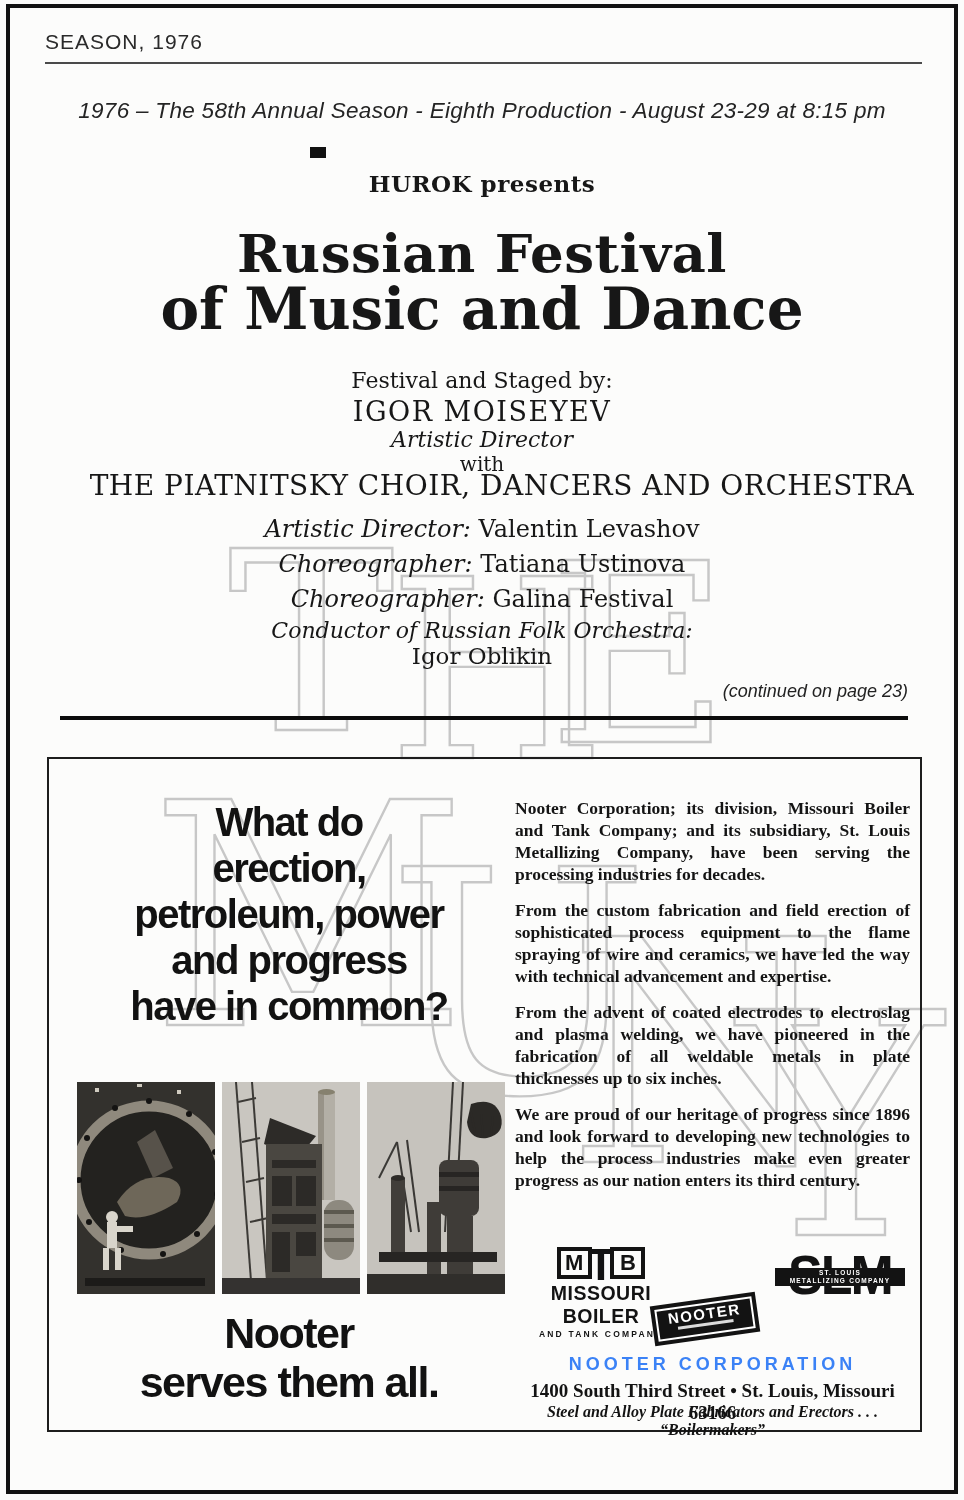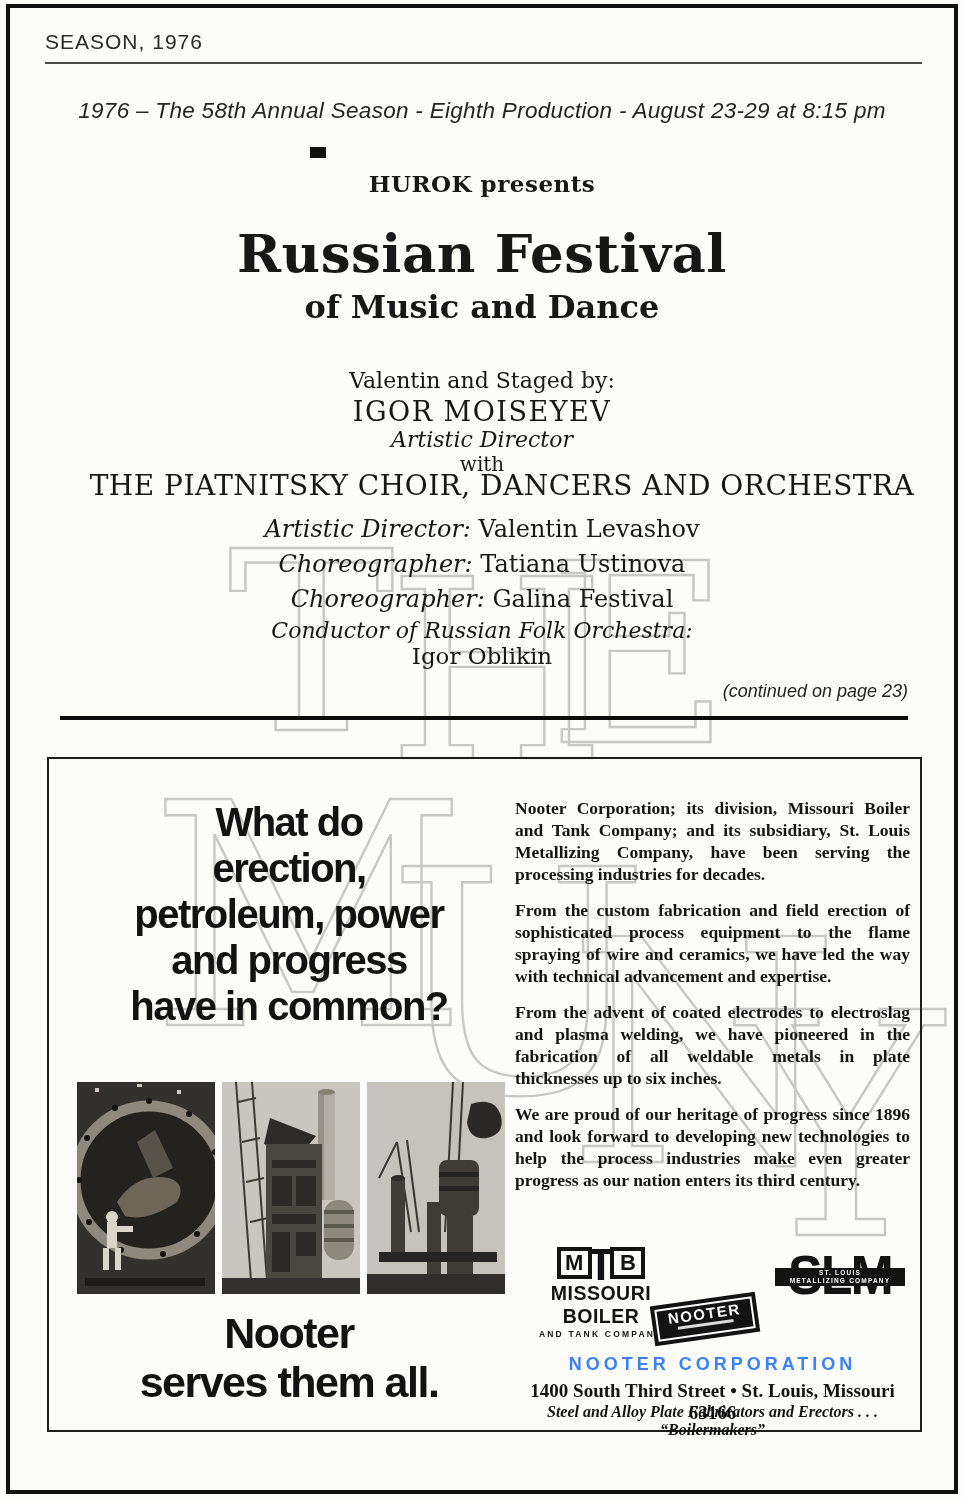--- a/index.html
+++ b/index.html
@@ -14,21 +14,21 @@
 
   
   .season-hdr{left:45px;top:30px;font-family:"Liberation Sans",sans-serif;font-size:21px;letter-spacing:1px;color:#2a2a2a;}
   .hdr-rule{left:45px;right:42px;top:62px;height:2px;background:#4a4a4a;}
   .season-sub{top:98px;font-family:"Liberation Sans",sans-serif;font-style:italic;font-size:22.5px;color:#242424;letter-spacing:.3px;}
   .print-mark{left:310px;top:147px;width:16px;height:11px;background:#111;}
 
   
   .presenter{top:170px;font-size:23px;font-weight:bold;letter-spacing:.5px;}
   .title1{top:222px;font-size:53px;font-weight:bold;letter-spacing:.5px;}
-  .title2{top:288px;font-size:32px;font-weight:bold;}
+  .title2{top:275px;font-size:58px;font-weight:bold;}
   .produced{top:368px;font-size:22px;}
   .producer{top:396px;font-size:27px;letter-spacing:1.5px;}
   .producer-role{top:427px;font-size:22px;font-style:italic;}
   .with-line{top:452px;font-size:20px;}
   .company{top:469px;font-size:28px;letter-spacing:.5px;margin-left:40px;}
   .credit{font-size:24px;}
   .credit .role{font-style:italic;}
   .c1{top:515px;} .c2{top:550px;} .c3{top:585px;}
   .conductor-label{top:618px;font-size:22px;font-style:italic;}
   .conductor-name{top:643px;font-size:23px;}
@@ -108,21 +108,21 @@
     <div class="abs season-hdr">SEASON, 1976</div>
     <div class="abs hdr-rule"></div>
     <div class="abs center season-sub">1976 – The 58th Annual Season - Eighth Production - August 23-29 at 8:15 pm</div>
 
     <div class="abs print-mark"></div>
 
     <div class="abs center presenter">HUROK presents</div>
     <div class="abs center title1">Russian Festival</div>
     <div class="abs center title2">of Music and Dance</div>
 
-    <div class="abs center produced">Valentin and Staged by:</div>
+    <div class="abs center produced">Festival and Staged by:</div>
     <div class="abs center producer">IGOR MOISEYEV</div>
     <div class="abs center producer-role">Artistic Director</div>
     <div class="abs center with-line">with</div>
     <div class="abs center company">THE PIATNITSKY CHOIR, DANCERS AND ORCHESTRA</div>
 
     <div class="abs center credit c1">
       <span class="role">Artistic Director:</span>
       <span>Valentin Levashov</span>
     </div>
     <div class="abs center credit c2">

